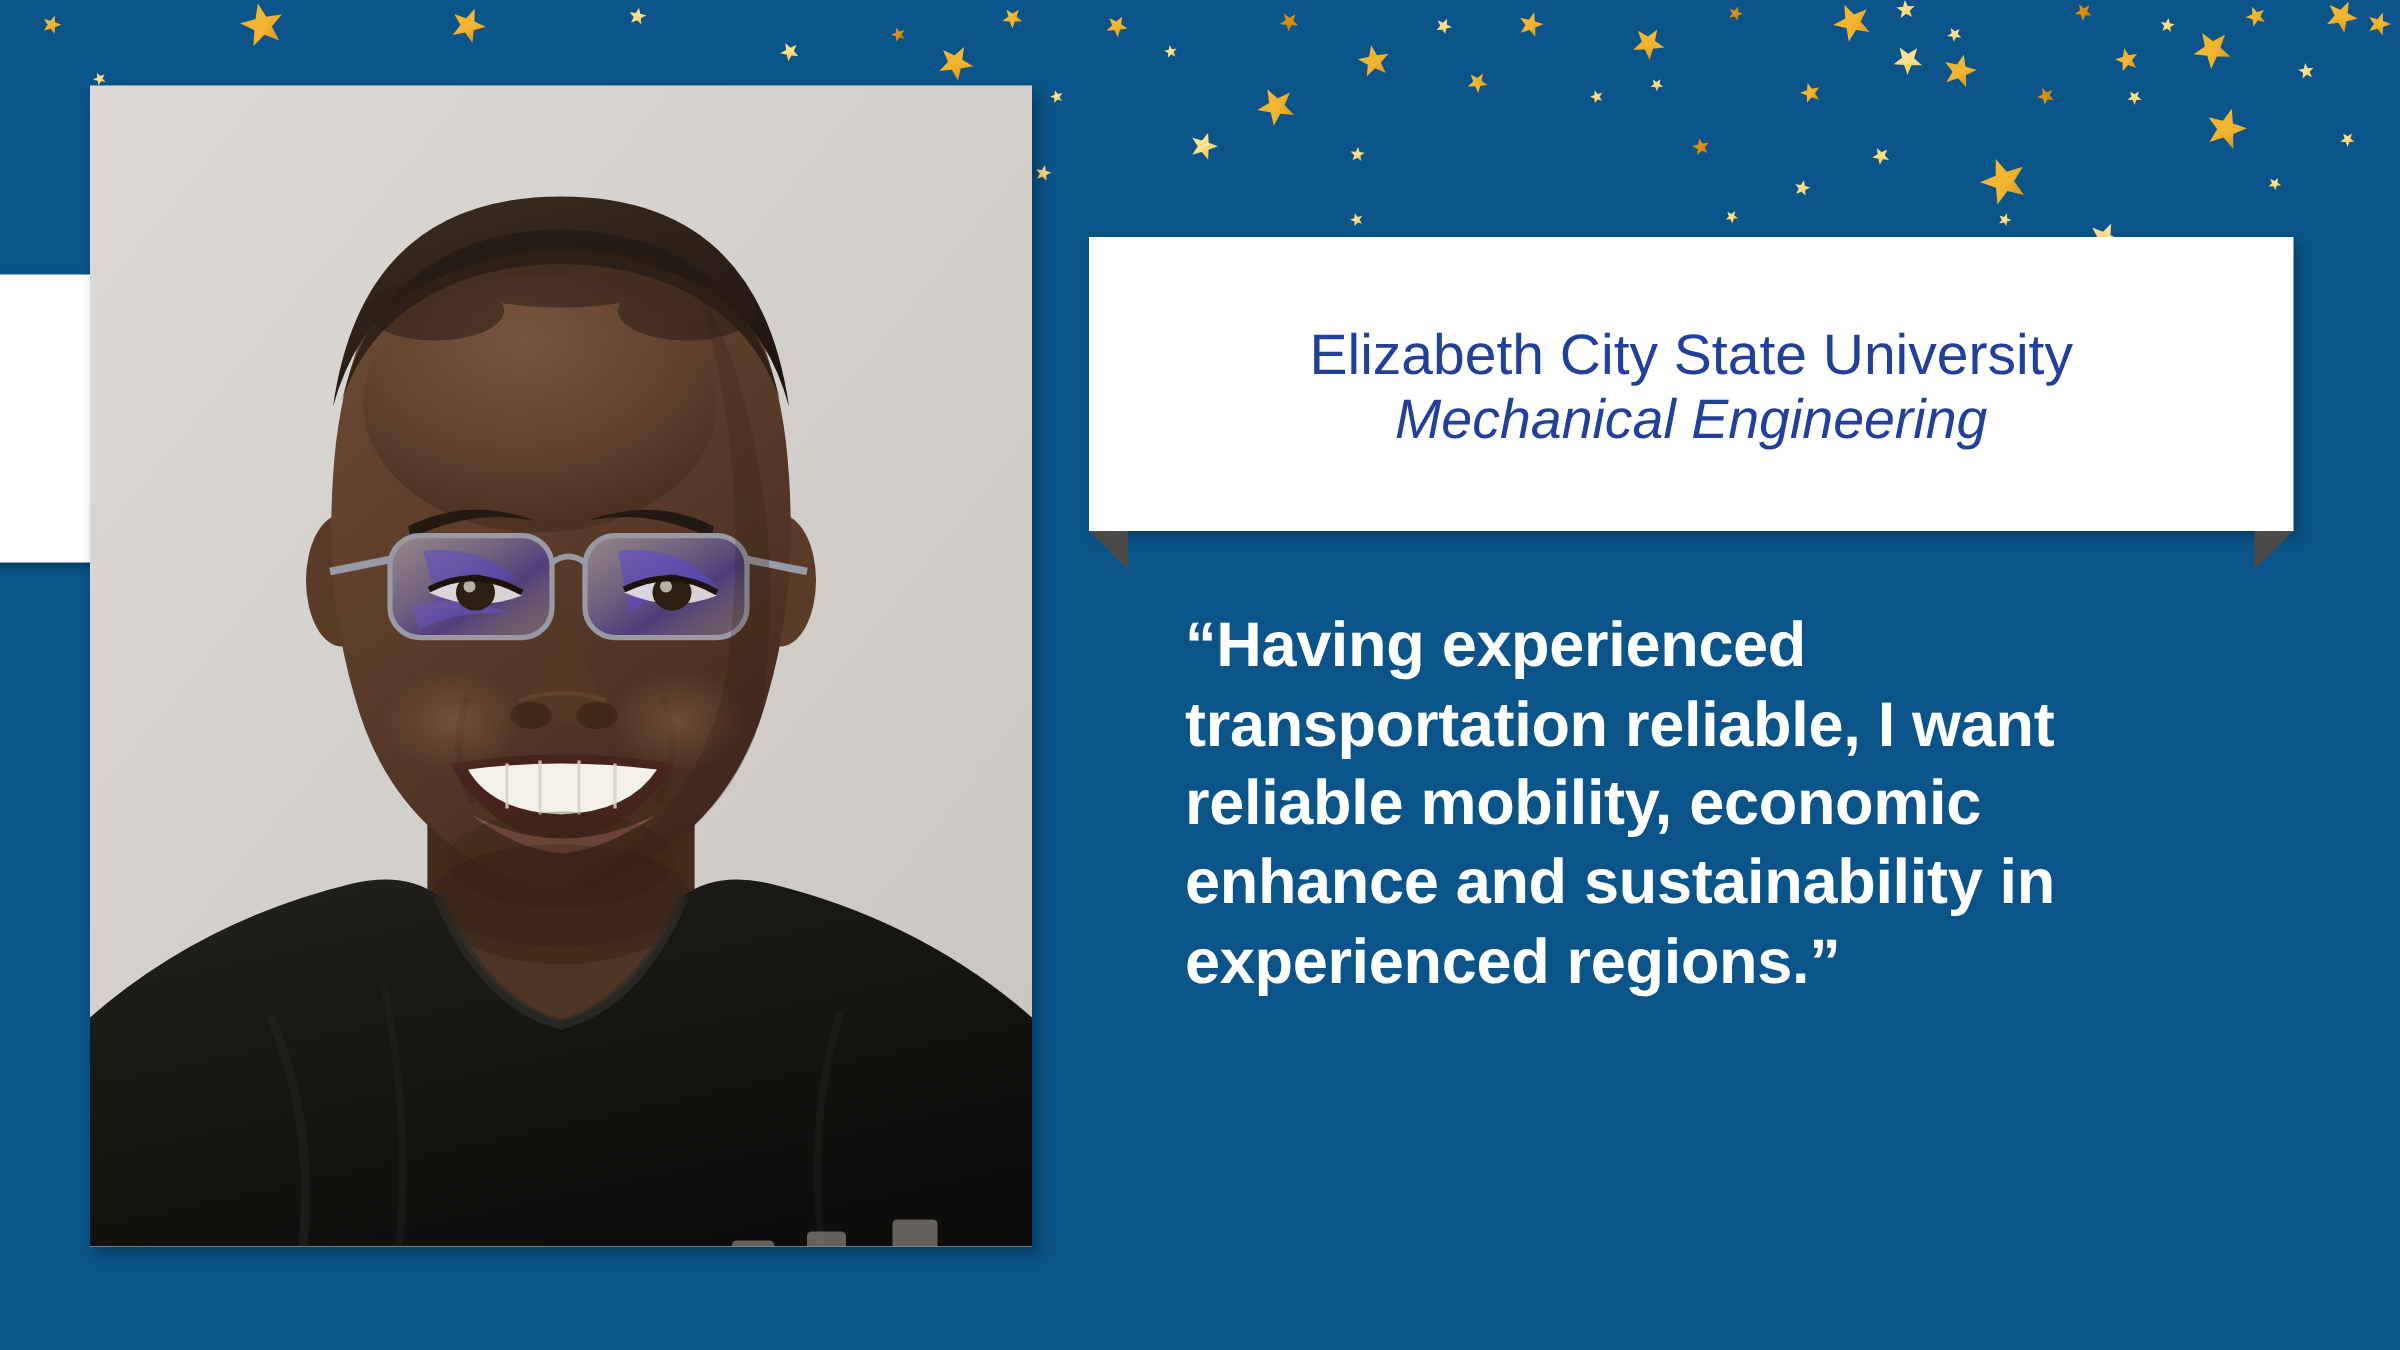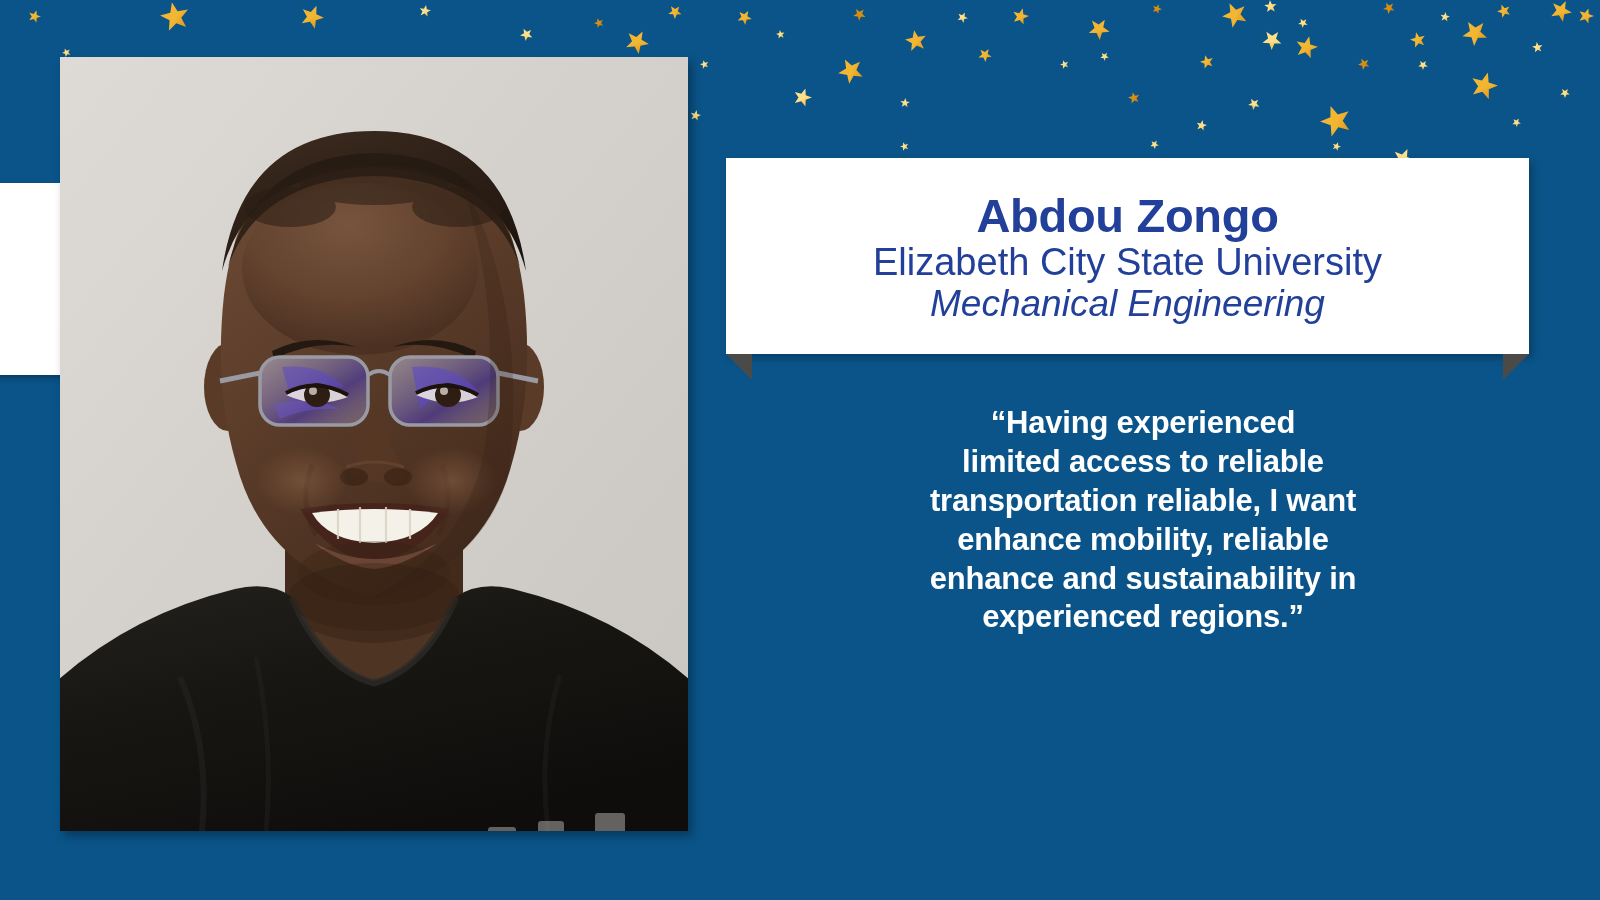--- a/index.html
+++ b/index.html
@@ -115,23 +115,23 @@
     line-height: 1.12;
     white-space: nowrap;
   }
 
   
   .quote {
     position: absolute;
     left: 790px;
     top: 404px;
     width: 706px;
-    text-align: center;
+    text-align: left;
     color: #ffffff;
-    font-size: 31px;
+    font-size: 42px;
     font-weight: 700;
     line-height: 1.255;
     letter-spacing: -0.2px;
   }
 </style>
 </head>
 <body>
 
 <div id="stage">
 
@@ -880,29 +880,27 @@
       <ellipse cx="314" cy="540" rx="86" ry="34" fill="#2b1b0f" opacity="0.3"></ellipse>
 
       <ellipse cx="242" cy="424" rx="46" ry="34" fill="url(#cheekL)"></ellipse>
       <ellipse cx="392" cy="424" rx="46" ry="34" fill="url(#cheekL)"></ellipse>
 
       <path d="M400 120 Q470 250 448 420 Q420 512 314 540 Q404 492 424 396 Q444 250 400 120 Z" fill="#2e1d12" opacity="0.22"></path>
     </svg>
   </div>
 
   <div class="name-banner">
-    <div class="person-name">Abdou Zongo</div>
     <div class="person-school">Elizabeth City State University</div>
     <div class="person-major">Mechanical Engineering</div>
   </div>
   <div class="fold fold-left"></div>
   <div class="fold fold-right"></div>
 
   <div class="quote">
       <span style="display: block;">“Having experienced</span>
-      <span style="display: block;">limited access to reliable</span>
       <span style="display: block;">transportation reliable, I want</span>
-      <span style="display: block;">enhance mobility, reliable</span>
+      <span style="display: block;">reliable mobility, economic</span>
       <span style="display: block;">enhance and sustainability in</span>
       <span style="display: block;">experienced regions.”</span>
     </div>
 
 </div>
 
 </body></html>

